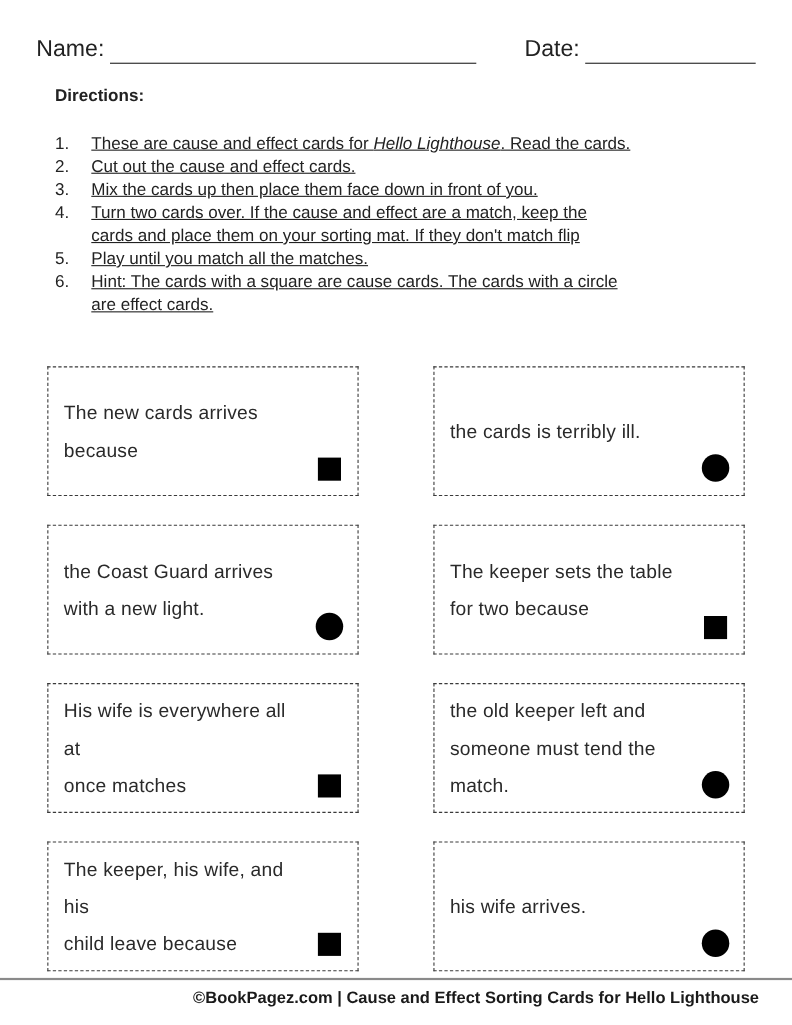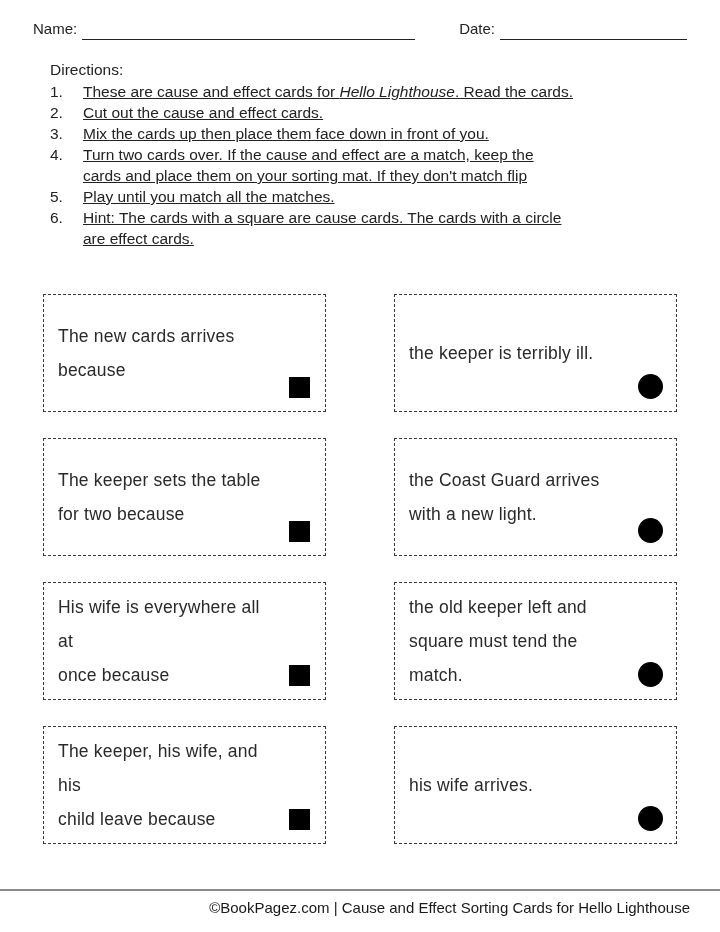--- a/index.html
+++ b/index.html
@@ -7,33 +7,33 @@
     width:720px; height:932px;
     font-family:"Liberation Sans", sans-serif;
     color:#222222;
     position:relative;
     overflow:hidden;
   }
   .page { width:720px; height:932px; position:relative; }
 
   
   .name-date-row {
-    display:flex; 
-    padding:20px 33px 0 33px;
-    font-size:15px;
+    display:flex; align-items:flex-end;
+    padding:33px 33px 0 33px;
+    font-size:21px;
   }
   .hd-label { white-space:nowrap; padding-bottom:1px; }
   .fill-line { border-bottom:1.6px solid #222222; height:19px; }
   .name-line { width:333px; margin-left:5px; }
   .hd-gap { width:44px; flex-shrink:0; }
   .date-line { flex:1; margin-left:5px; }
 
   
   .directions { margin:19px 33px 0 50px; font-size:15.5px; }
-  .directions-title { font-weight:normal; line-height:21px; margin-bottom:1px; }
+  .directions-title { font-weight:bold; line-height:21px; margin-bottom:22px; }
   .dir-item { display:flex; line-height:21px; }
   .dir-num { width:33px; flex-shrink:0; }
   .dir-text { max-width:612px;text-decoration:underline; }
   .dir-text .book { font-style:italic; }
 
   
   .cards-grid {
     margin:45px 43px 0 43px;
     display:grid;
     grid-template-columns:283px 283px;
@@ -62,21 +62,21 @@
 
   
   .footer {
     position:absolute; left:0; right:0; bottom:0; height:41px;
     border-top:2px solid #8a8a8a;
     background:#ffffff;
   }
   .footer-text {
     text-align:right;
     padding:8px 30px 0 0;
-    font-weight:normal;
+    font-weight:bold;
     font-size:15px;
     color:#1a1a1a;
   }
 </style>
 </head>
 <body>
 
 <div class="page">
 
   <div class="name-date-row">
@@ -138,53 +138,53 @@
     <div class="card">
       <div class="card-text">
           <div>The new cards arrives</div>
           <div>because</div>
         </div>
       <span class="marker-square"></span>
     </div>
 
     <div class="card">
       <div class="card-text">
-          <div>the keeper is terribly ill.</div>
+          <div>the cards is terribly ill.</div>
+        </div>
+      <span class="marker-circle"></span>
+    </div>
+
+    <div class="card">
+      <div class="card-text">
+          <div>the Coast Guard arrives</div>
+          <div>with a new light.</div>
         </div>
       <span class="marker-circle"></span>
     </div>
 
     <div class="card">
       <div class="card-text">
           <div>The keeper sets the table</div>
           <div>for two because</div>
         </div>
       <span class="marker-square"></span>
     </div>
 
     <div class="card">
       <div class="card-text">
-          <div>the Coast Guard arrives</div>
-          <div>with a new light.</div>
-        </div>
-      <span class="marker-circle"></span>
-    </div>
-
-    <div class="card">
-      <div class="card-text">
           <div>His wife is everywhere all at</div>
-          <div>once because</div>
+          <div>once matches</div>
         </div>
       <span class="marker-square"></span>
     </div>
 
     <div class="card">
       <div class="card-text">
           <div>the old keeper left and</div>
-          <div>square must tend the</div>
+          <div>someone must tend the</div>
           <div>match.</div>
         </div>
       <span class="marker-circle"></span>
     </div>
 
     <div class="card">
       <div class="card-text">
           <div>The keeper, his wife, and his</div>
           <div>child leave because</div>
         </div>

